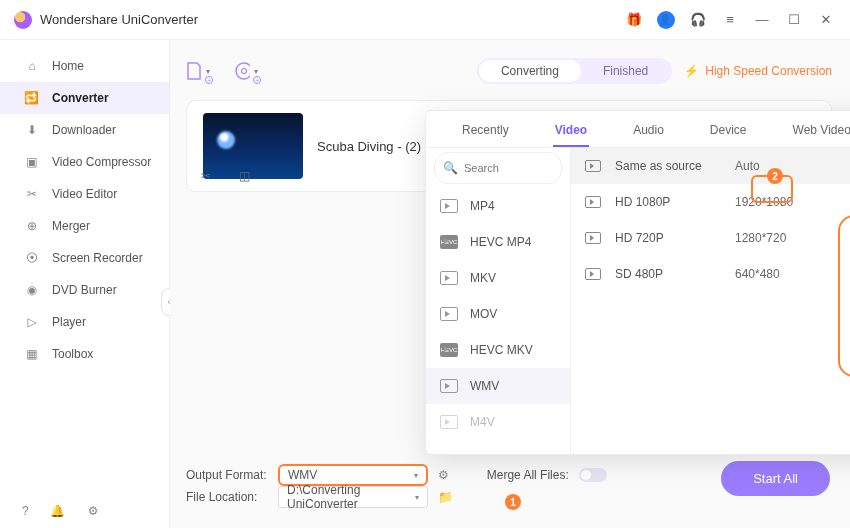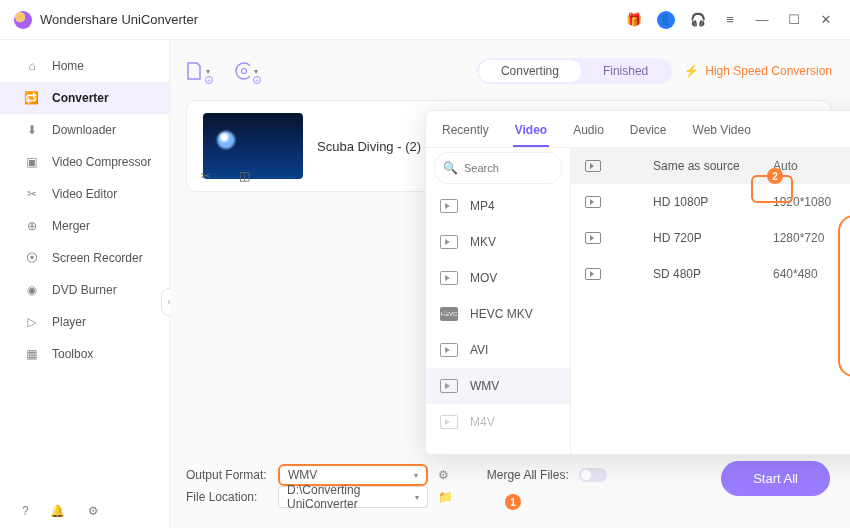--- a/index.html
+++ b/index.html
@@ -33,37 +33,37 @@
 .hsc{color:#ff7f33;font-size:12px;display:flex;align-items:center;gap:6px;}
 .card{margin-top:10px;background:#fff;border:1px solid #ececec;border-radius:10px;height:92px;display:flex;align-items:center;padding:10px 16px;position:relative;}
 .thumb{width:100px;height:66px;border-radius:4px;background:linear-gradient(180deg,#07142e 0,#0a2a66 55%,#07428a 100%);position:relative;}
 .thumb:before{content:"";position:absolute;left:14px;top:18px;width:18px;height:18px;border-radius:50%;background:radial-gradient(circle at 40% 35%,#fff 0 25%,#7ab8ff 30% 100%);filter:blur(1px);}
 .cardtitle{font-size:13px;color:#333;margin-left:14px;display:flex;align-items:center;gap:12px;}
 .pen{color:#888;}
 .card-strip{position:absolute;left:14px;bottom:8px;display:flex;gap:28px;color:#666;}
 .convertbtn{position:absolute;right:20px;top:32px;background:#fff;border:1px solid #e3e0f0;color:#555;border-radius:18px;padding:6px 22px;font-size:12px;}
 .popup{position:absolute;left:255px;top:70px;width:490px;height:345px;background:#fff;border:1px solid #ebebeb;border-radius:6px;box-shadow:0 6px 30px rgba(0,0,0,.12);display:flex;flex-direction:column;overflow:hidden;}
 .tabs{display:flex;gap:22px;padding:8px 14px 0;border-bottom:1px solid #eee;font-size:12px;}
-.tab{padding:4px 2px 8px;color:#666;cursor:pointer;}
+.tab{padding:4px 2px 8px;color:#666;cursor:pointer;margin-left:20px;}
 .tab.active{color:#7a5cff;font-weight:600;border-bottom:2px solid #7a5cff;}
 .popbody{flex:1;display:flex;}
 .leftcol{width:145px;border-right:1px solid #f0f0f0;}
 .search{height:32px;margin:4px 8px;border:1px solid #eee;border-radius:14px;display:flex;align-items:center;padding:0 8px;color:#999;}
 .search input{border:0;outline:0;font-size:11px;color:#555;width:100%;margin-left:6px;background:transparent;}
 .fmt{height:36px;display:flex;align-items:center;padding-left:14px;gap:12px;color:#555;cursor:pointer;}
 .fmt .fic{width:18px;height:14px;border:1.3px solid #999;border-radius:2px;position:relative;}
 .fmt .fic:before{content:"";position:absolute;left:4px;top:3px;border-left:5px solid #999;border-top:3px solid transparent;border-bottom:3px solid transparent;}
 .fmt.hevc .fic{border:0;background:#888;color:#fff;font-size:6px;line-height:14px;text-align:center;}
 .fmt.selected{background:#f6f4fb;}
 .rightcol{flex:1;}
 .reso{height:36px;display:flex;align-items:center;padding:0 14px;color:#555;cursor:pointer;}
 .reso:first-child{background:#f3f3f3;}
 .reso .ric{width:16px;height:12px;border:1.3px solid #888;border-radius:2px;margin-right:14px;position:relative;}
 .reso .ric:before{content:"";position:absolute;left:4px;top:2px;border-left:4px solid #888;border-top:3px solid transparent;border-bottom:3px solid transparent;}
-.reso .name{width:120px;margin-left:38px;}
+.reso .name{width:120px;}
 .reso .dim{flex:1;color:#666;}
 .annot1{position:absolute;left:335px;top:454px;}
 .annot2{position:absolute;left:325px;top:64px;width:42px;height:28px;border:2px solid #ff7f33;border-radius:6px;pointer-events:none;}
 .annot2 b{position:absolute;left:14px;top:-9px;}
 .annot4{position:absolute;left:412px;top:104px;width:325px;height:162px;border:2px solid #ff7f33;border-radius:16px;pointer-events:none;}
 .obadge{width:16px;height:16px;border-radius:50%;background:#ff7f33;color:#fff;font-size:10px;display:inline-flex;align-items:center;justify-content:center;font-weight:600;}
 .bottombar{height:60px;display:flex;flex-direction:column;justify-content:center;margin-top:auto;}
 .brow{display:flex;align-items:center;gap:10px;font-size:12px;color:#555;}
 .brow .lbl{width:82px;}
 .sel{width:150px;height:22px;border:1px solid #ddd;border-radius:3px;background:#fff;display:flex;align-items:center;padding:0 8px;justify-content:space-between;color:#555;}
@@ -218,36 +218,36 @@
       <div class="popbody">
         <div class="leftcol">
           <div class="search">
               <span>🔍</span>
               <input placeholder="Search" style="">
             </div>
           <div class="fmt">
               <span class="fic"></span>
               <span>MP4</span>
             </div>
+          <div class="fmt hevc">
+              <span class="fic">HEVC</span>
+              <span>HEVC MP4</span>
+            </div>
           <div class="fmt">
               <span class="fic"></span>
               <span>MKV</span>
             </div>
           <div class="fmt">
               <span class="fic"></span>
               <span>MOV</span>
             </div>
           <div class="fmt hevc">
               <span class="fic">HEVC</span>
               <span>HEVC MKV</span>
             </div>
-          <div class="fmt">
-              <span class="fic"></span>
-              <span>AVI</span>
-            </div>
           <div class="fmt selected">
               <span class="fic"></span>
               <span>WMV</span>
             </div>
           <div class="fmt" style="opacity:.4">
               <span class="fic"></span>
               <span>M4V</span>
             </div>
         </div>
         <div class="rightcol">

